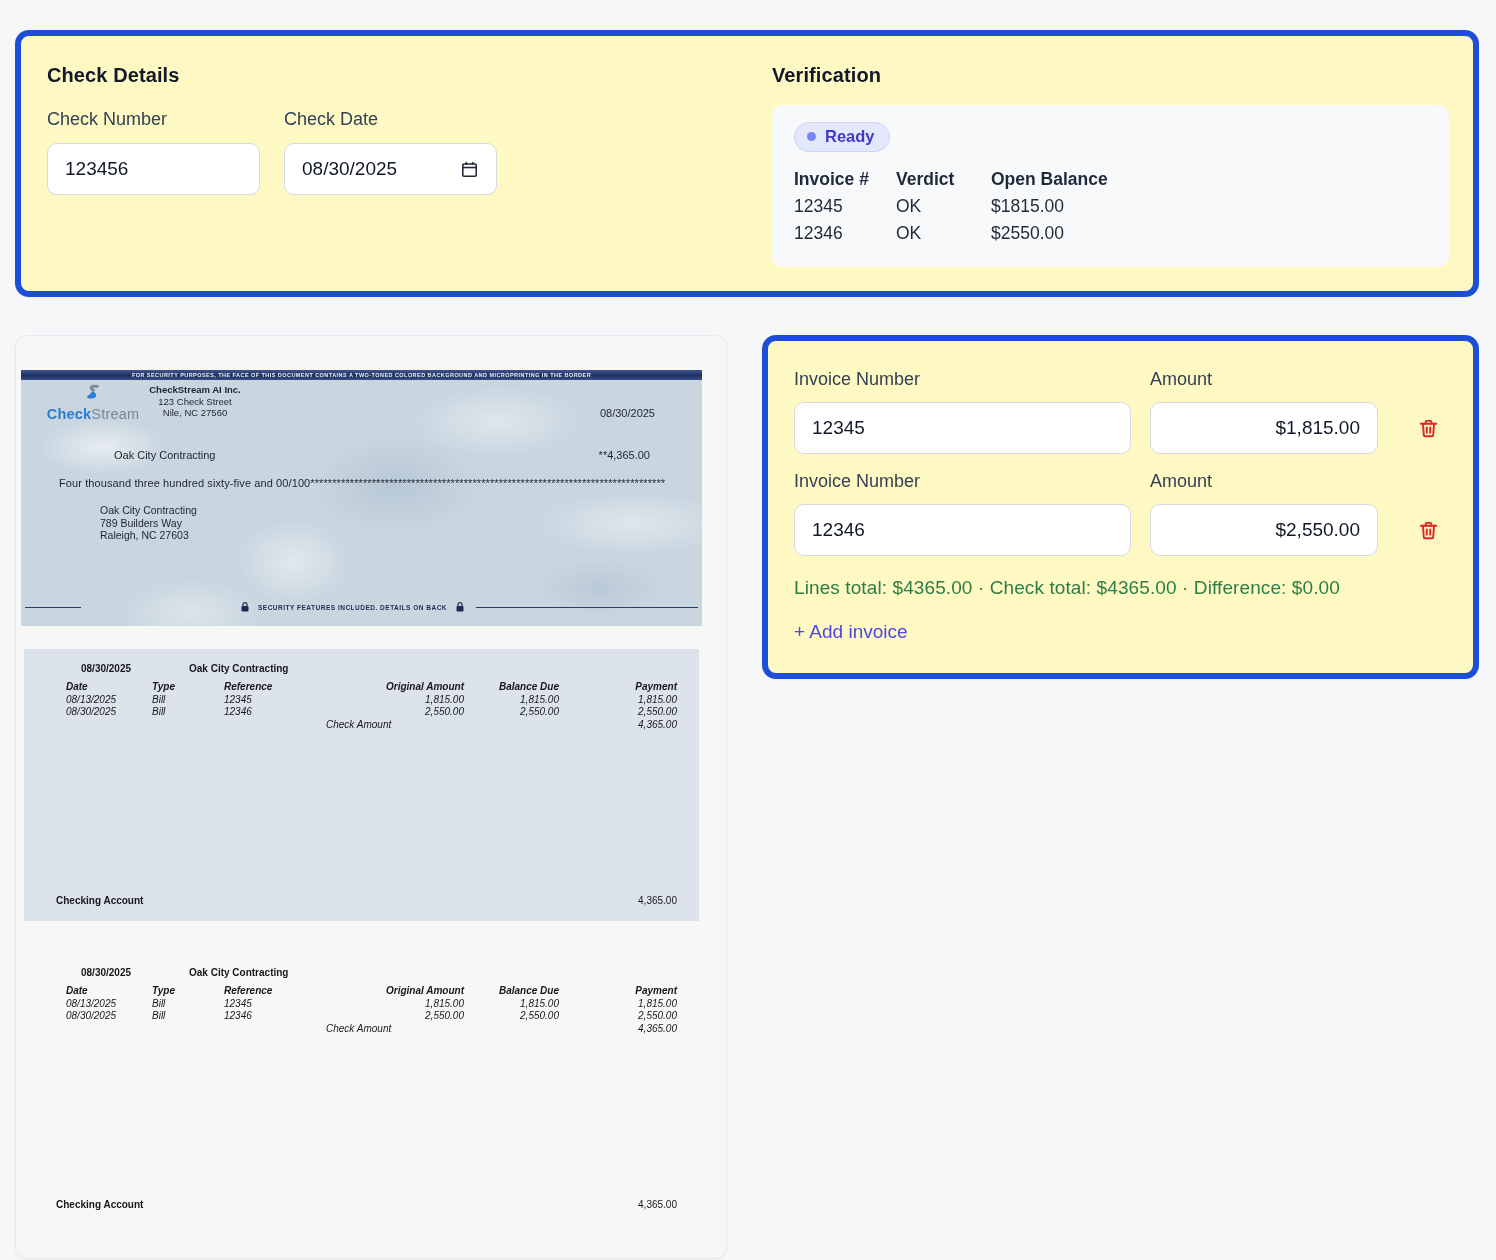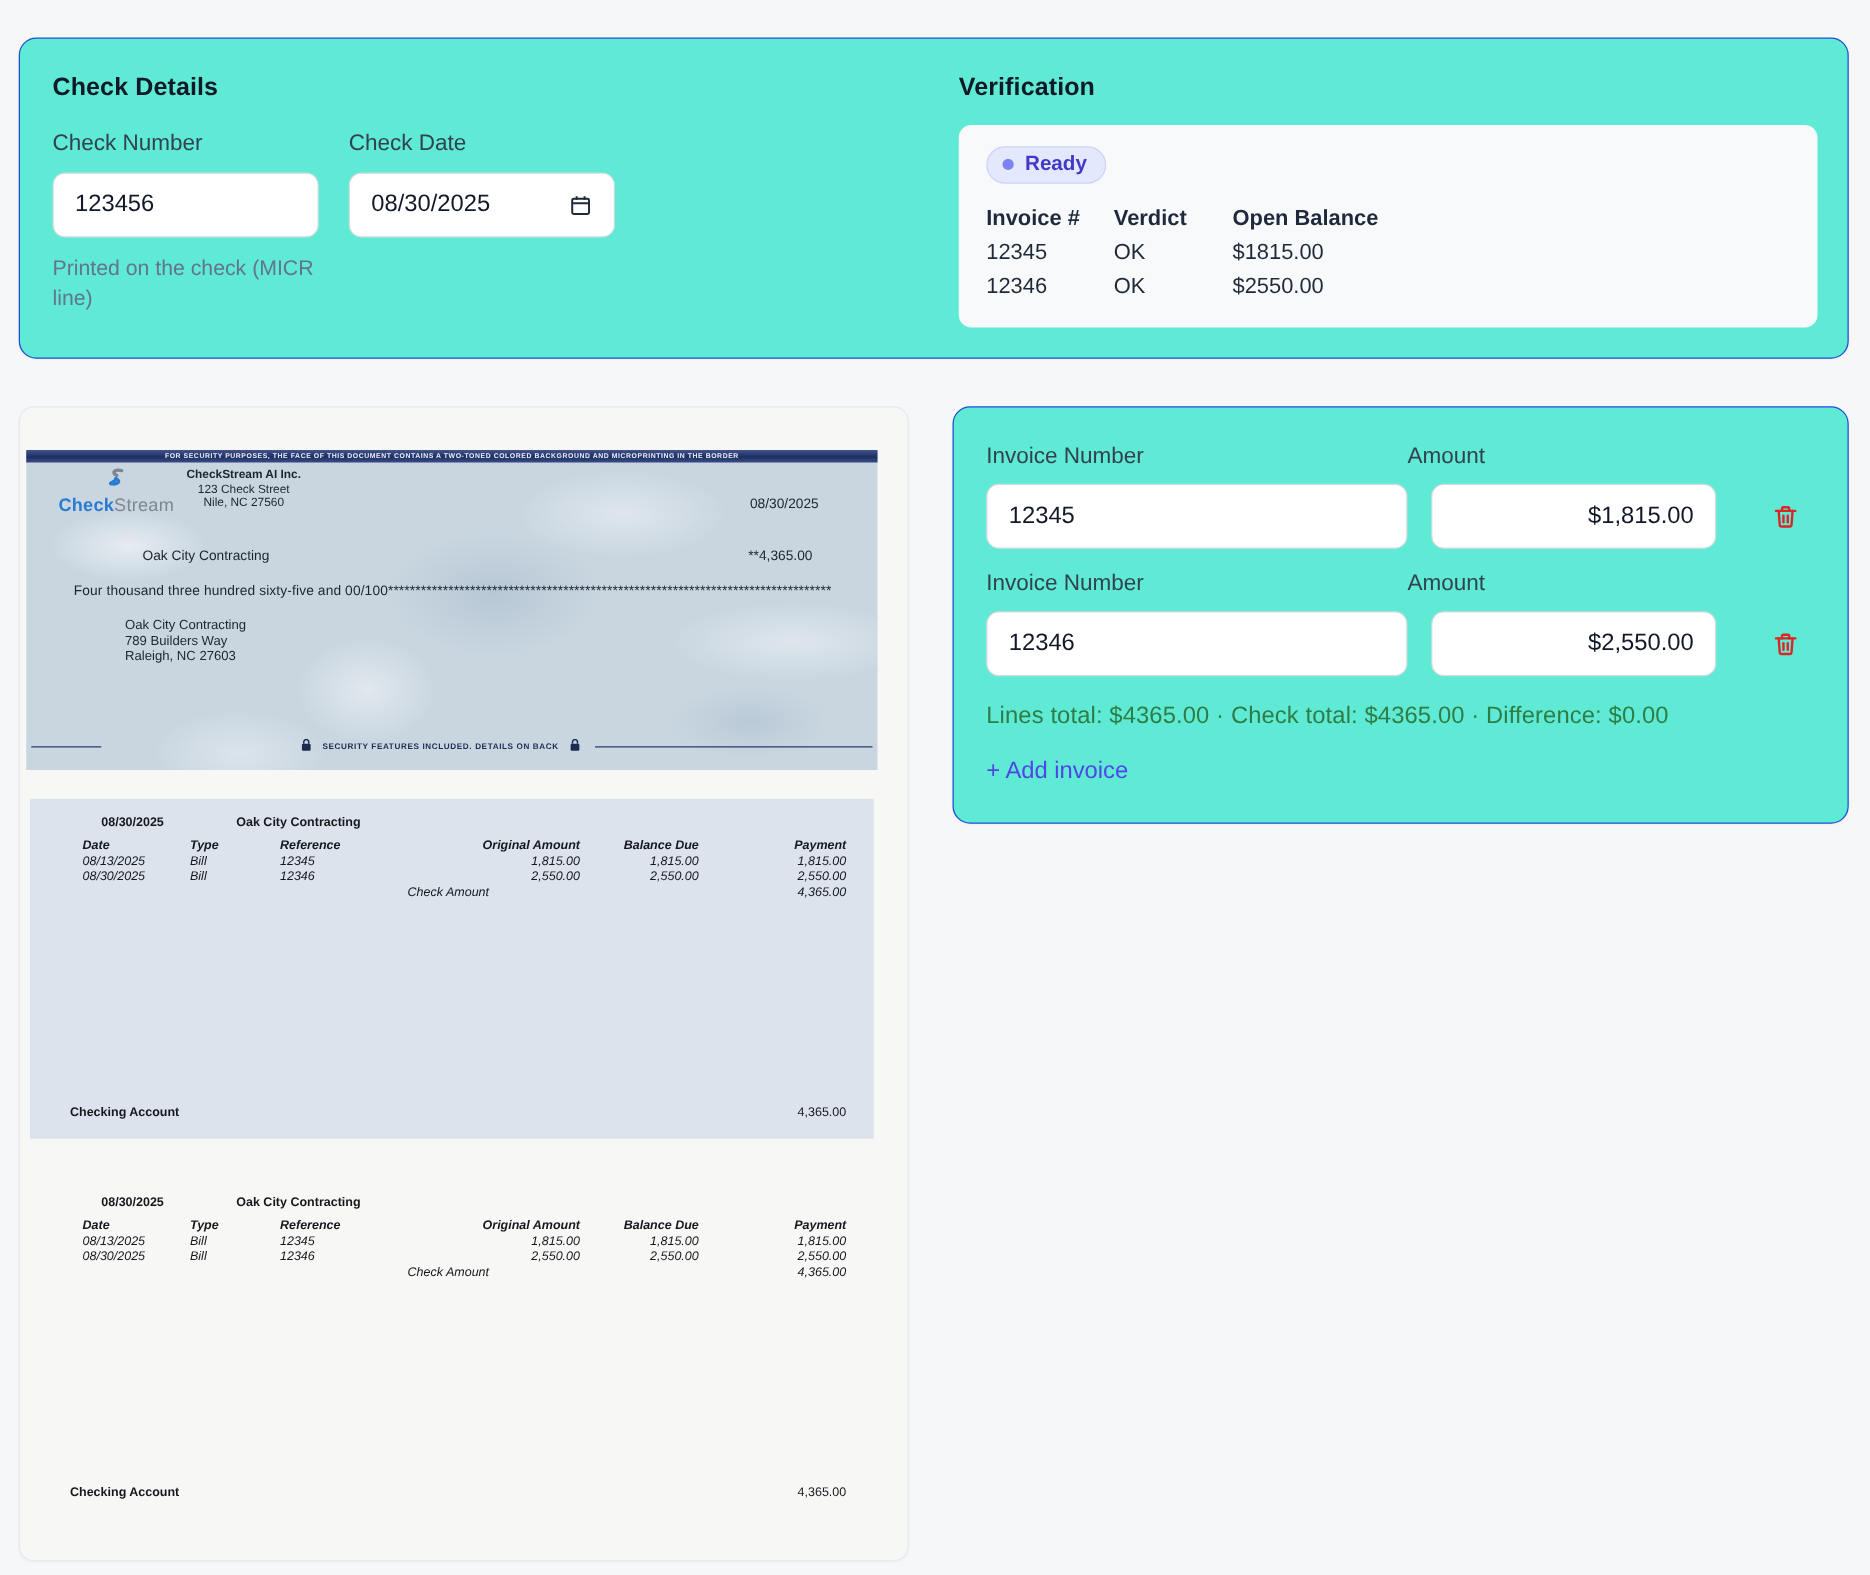--- a/index.html
+++ b/index.html
@@ -4,22 +4,22 @@
 <style>
   * { box-sizing: border-box; margin: 0; padding: 0; }
   html,body { width:1496px; }
   body {
     background:#f6f7f9;
     font-family:"Liberation Sans", sans-serif;
     color:#0f172a;
     padding:30px 17px 20px 15px;
   }
   .card {
-    background:#5eead4;
-    border:1px solid #1d4ed8;
+    background:#fef9c3;
+    border:6px solid #1d4ed8;
     border-radius:14px;
     box-shadow:0 1px 2px rgba(16,24,40,.03);
   }
   h2.card-title { font-size:20px; font-weight:700; color:#111827; letter-spacing:.1px; }
 
   
   .top-card { display:flex; width:1464px; margin-bottom:38px; }
   .cd-section { width:751px; padding:28px 0 30px 26px; }
   .cd-section h2 { margin-bottom:22px; }
   .fields-row { display:flex; gap:24px; }
@@ -111,39 +111,38 @@
   .s-row { display:grid; grid-template-columns:86px 72px 130px 110px 95px 118px; line-height:12.5px; }
   .s-row .num { text-align:right; }
   .s-row.hdr { font-weight:700; }
   .s-ca-label { margin-left:-28px; }
   .s-footer { margin-top:auto; display:flex; justify-content:space-between; padding:0 22px 15px 32px; }
   .s-footer .acct { font-weight:700; }
 
   
   .inv-card { flex:1; padding:28px 26px 30px 26px; }
   .inv-card h2 { margin-bottom:18px; }
-  .inv-labels { display:grid; grid-template-columns:337px 228px auto; margin-bottom:12px; }
+  .inv-labels { display:grid; grid-template-columns:337px 228px auto; column-gap:19px; margin-bottom:12px; }
   .inv-row { display:grid; grid-template-columns:337px 228px auto; column-gap:19px; align-items:center; margin-bottom:17px; }
   .inv-row .tb { width:100%; }
   .trash-btn { background:none; border:none; cursor:pointer; padding:2px; margin-left:12px; line-height:0; }
   .totals { margin-top:21px; font-size:19px; color:#2e7d46; letter-spacing:.1px; }
   .add-link { display:inline-block; margin-top:22px; font-size:19px; color:#4f46e5; text-decoration:none; cursor:pointer; }
 </style>
 </head>
 <body>
 
 <div class="card top-card">
 
   <div class="cd-section">
     <h2 class="card-title">Check Details</h2>
     <div class="fields-row">
       <div class="field">
         <span class="field-label">Check Number</span>
         <input class="tb" type="text" value="123456" style="">
-        <div class="helper">Printed on the check (MICR line)</div>
       </div>
       <div class="field">
         <span class="field-label">Check Date</span>
         <div class="tb date-box">
           <span class="dval">08/30/2025</span>
           <span style="line-height:0;">
             <svg width="19" height="19" viewBox="0 0 24 24" fill="none" stroke="#1f2937" stroke-width="2">
               <rect x="3.5" y="5" width="17" height="15.5" rx="1.5"></rect>
               <line x1="3.5" y1="9.5" x2="20.5" y2="9.5"></line>
               <line x1="8" y1="2.5" x2="8" y2="6"></line>

